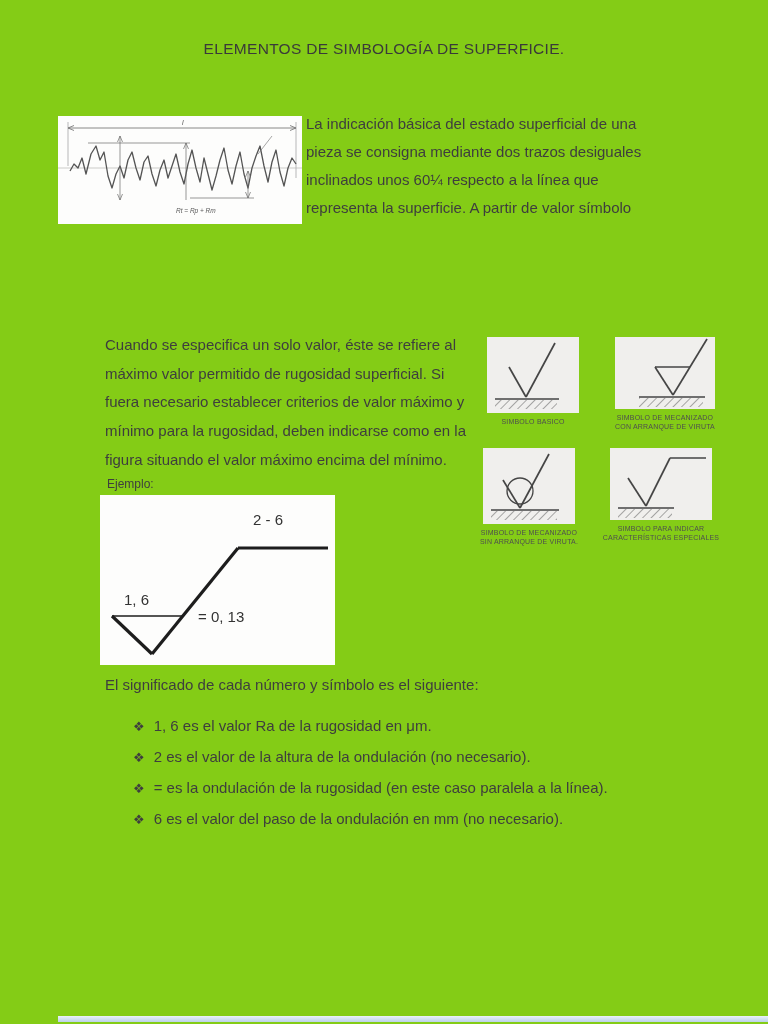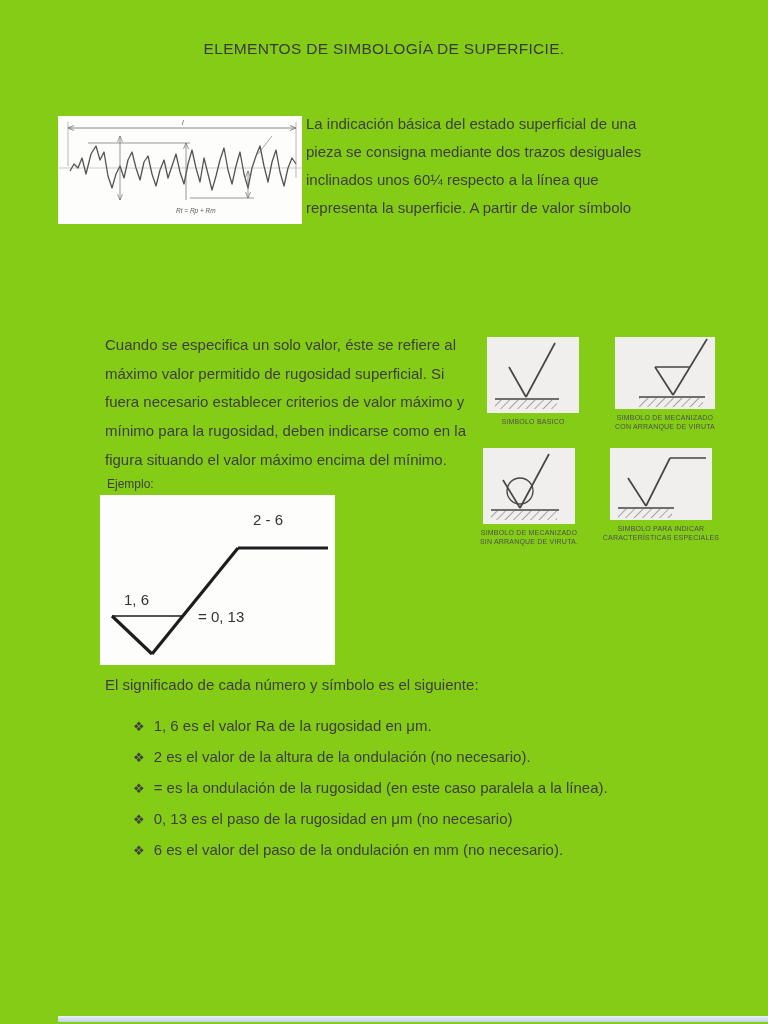--- a/index.html
+++ b/index.html
@@ -178,19 +178,18 @@
       <text x="24" y="110" font-size="15" fill="#333">1, 6</text>
       <text x="98" y="127" font-size="15" fill="#333">= 0, 13</text>
     </svg>
   </div>
 
   <div class="abs list-intro bodyline">El significado de cada número y símbolo es el siguiente:</div>
   <div class="abs list">
     <div class="item"><span class="bullet">❖</span><span>1, 6 es el valor Ra de la rugosidad en μm.</span></div>
     <div class="item"><span class="bullet">❖</span><span>2 es el valor de la altura de la ondulación (no necesario).</span></div>
     <div class="item"><span class="bullet">❖</span><span>= es la ondulación de la rugosidad (en este caso paralela a la línea).</span></div>
-    <div class="item"><span class="bullet">❖</span><span>0, 13 es el paso de la rugosidad en μm (no necesario)</span></div>
     <div class="item"><span class="bullet">❖</span><span>6 es el valor del paso de la ondulación en mm (no necesario).</span></div>
   </div>
 
   <div class="abs bottom-bar"></div>
 
 </div>
 
 </body></html>

